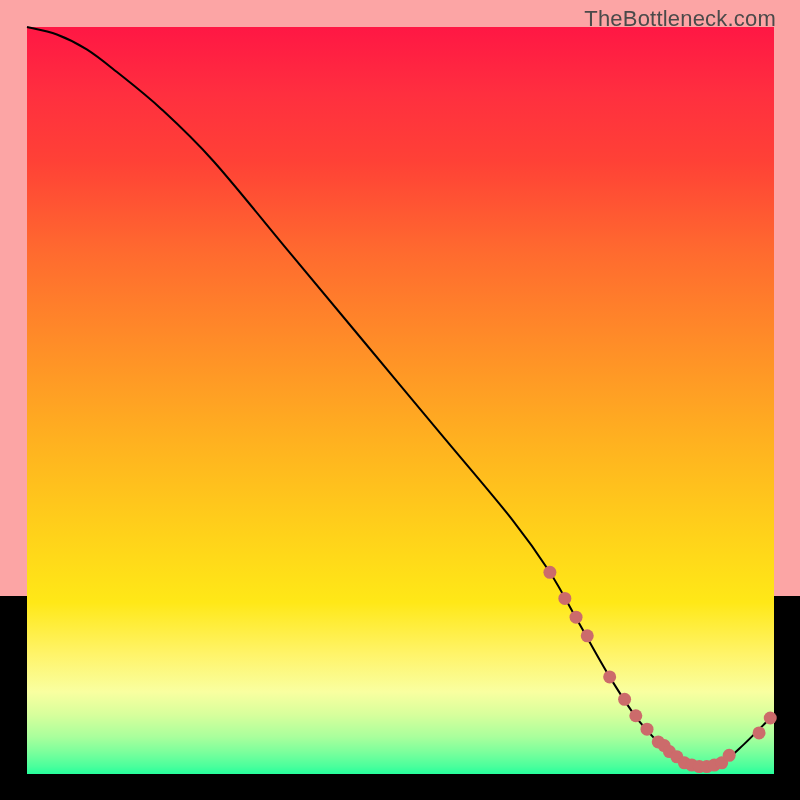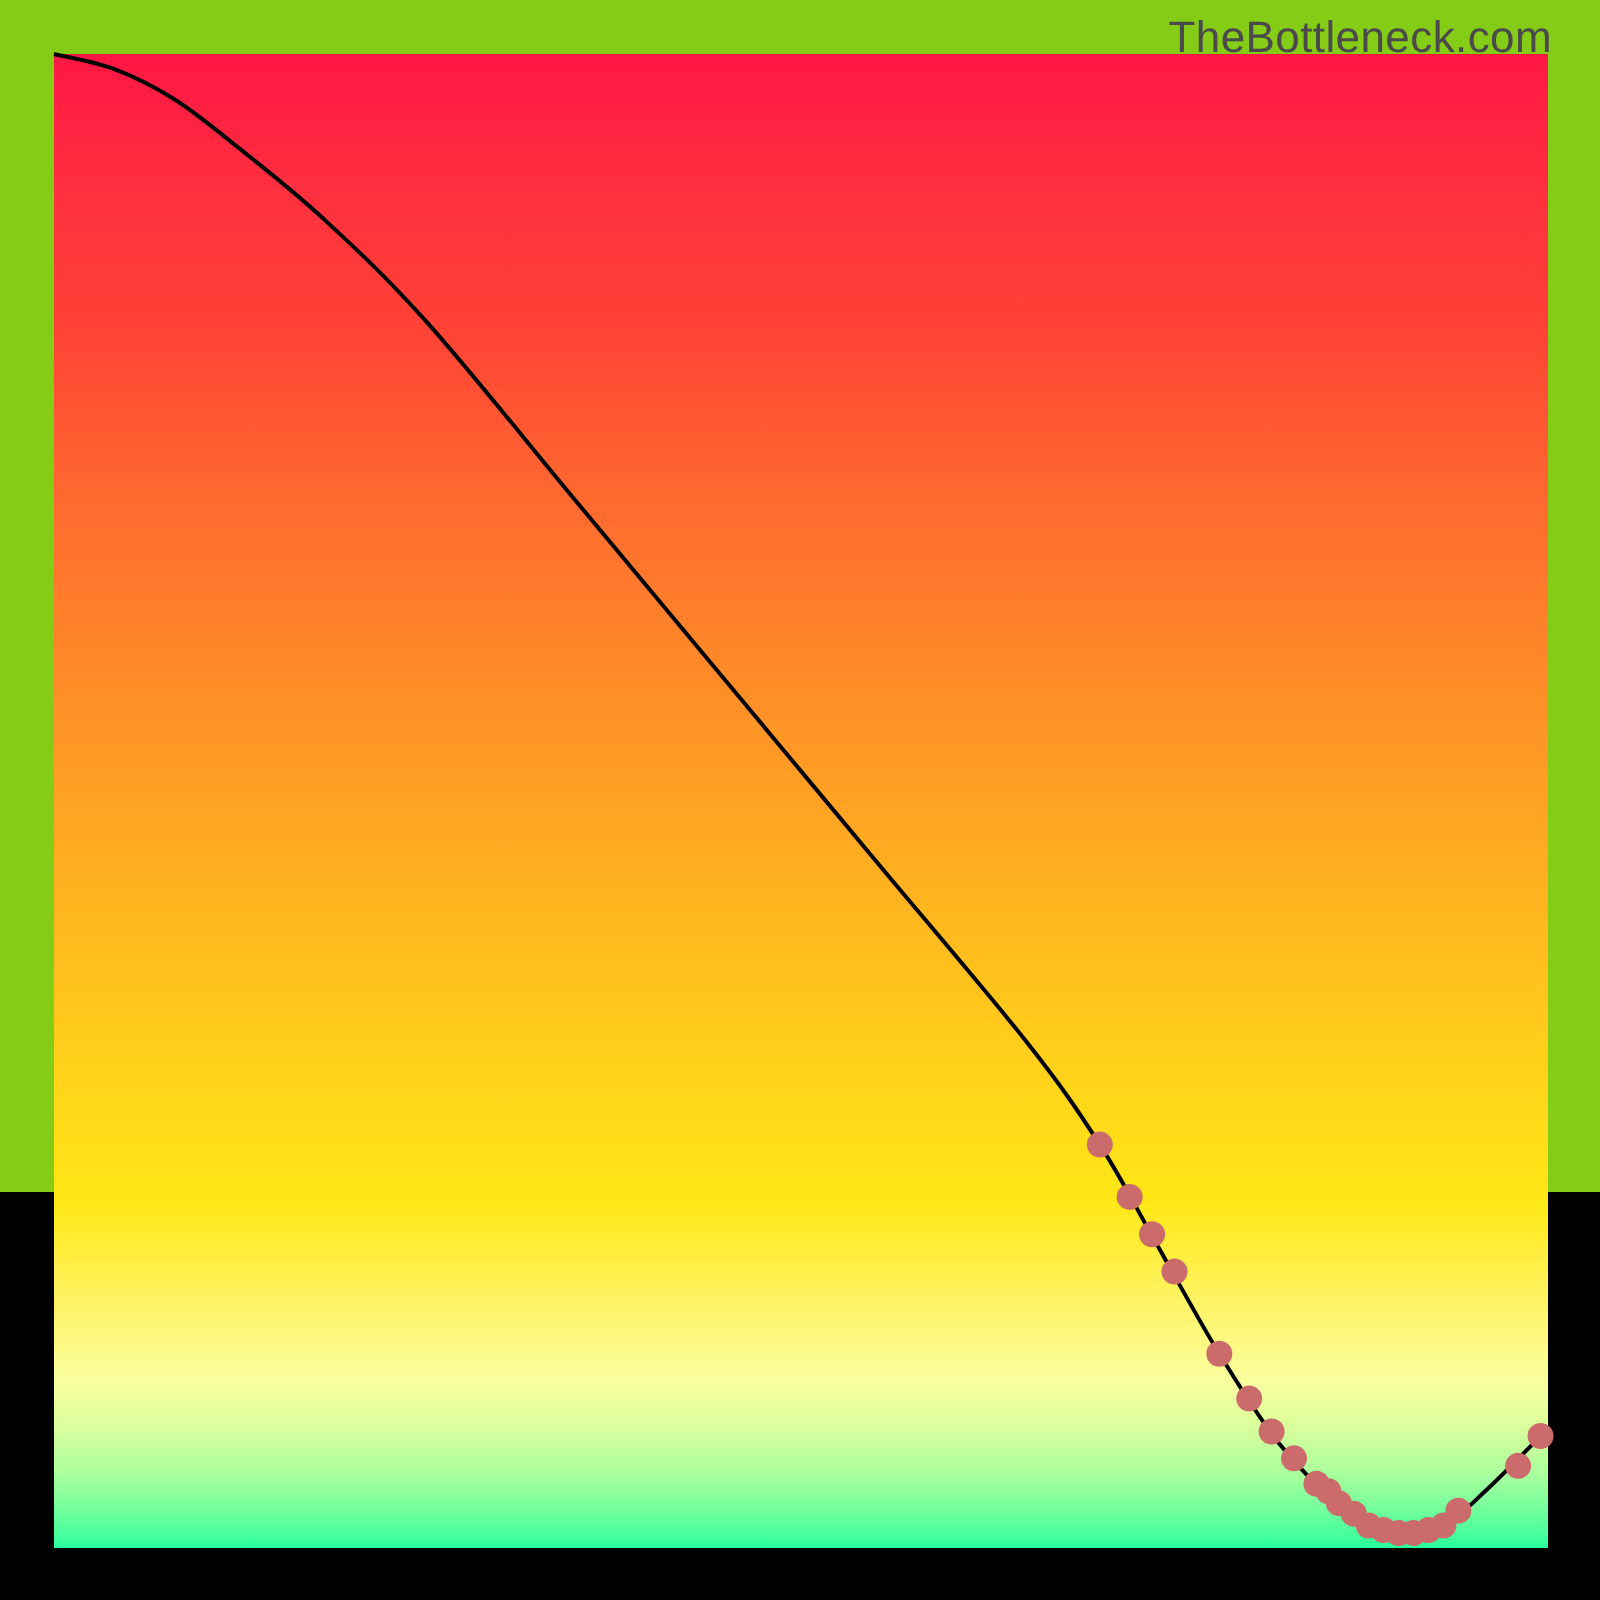--- a/index.html
+++ b/index.html
@@ -8,21 +8,21 @@
     width: 800px;
     height: 800px;
     background: #000;
     font-family: -apple-system, Helvetica, Arial, sans-serif;
     overflow: hidden;
   }
   .frame {
     position: relative;
     width: 800px;
     height: 596px;
-    background: #84cc16;
+    background: #fca5a5;
   }
   .plot {
     position: absolute;
     left: 27px;
     top: 27px;
     width: 747px;
     height: 747px;
     background: linear-gradient(
       to bottom,
       #ff1744 0%,

